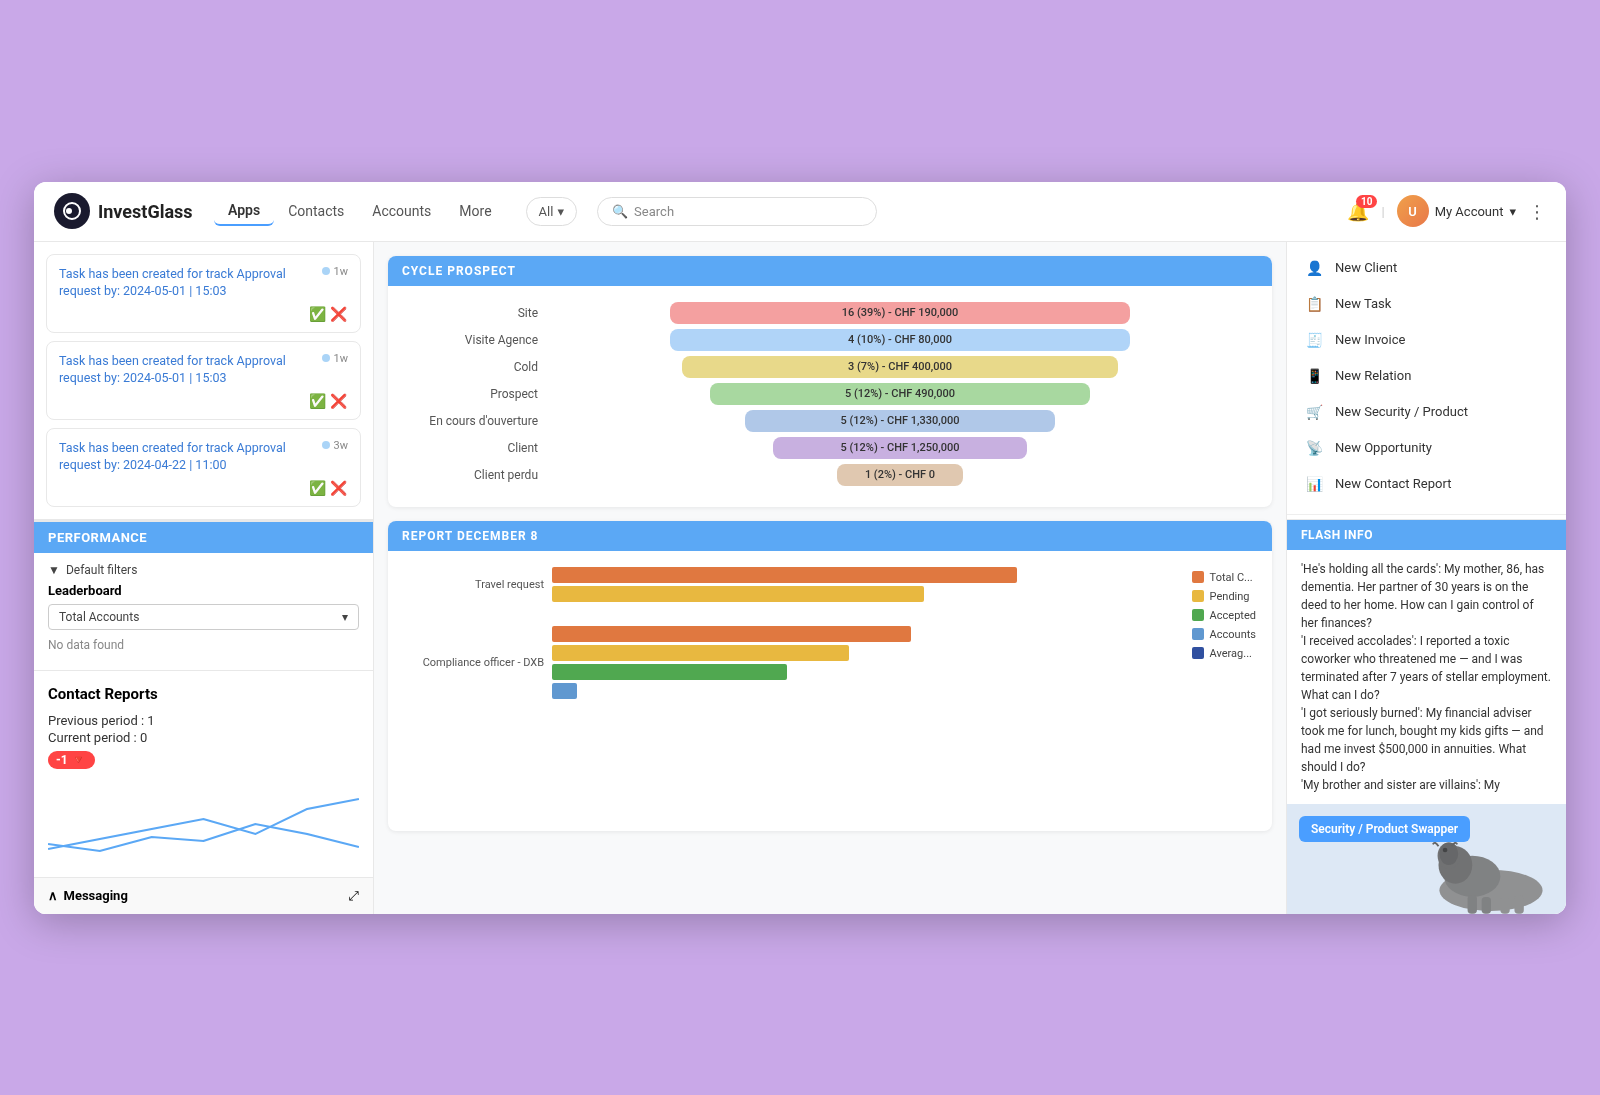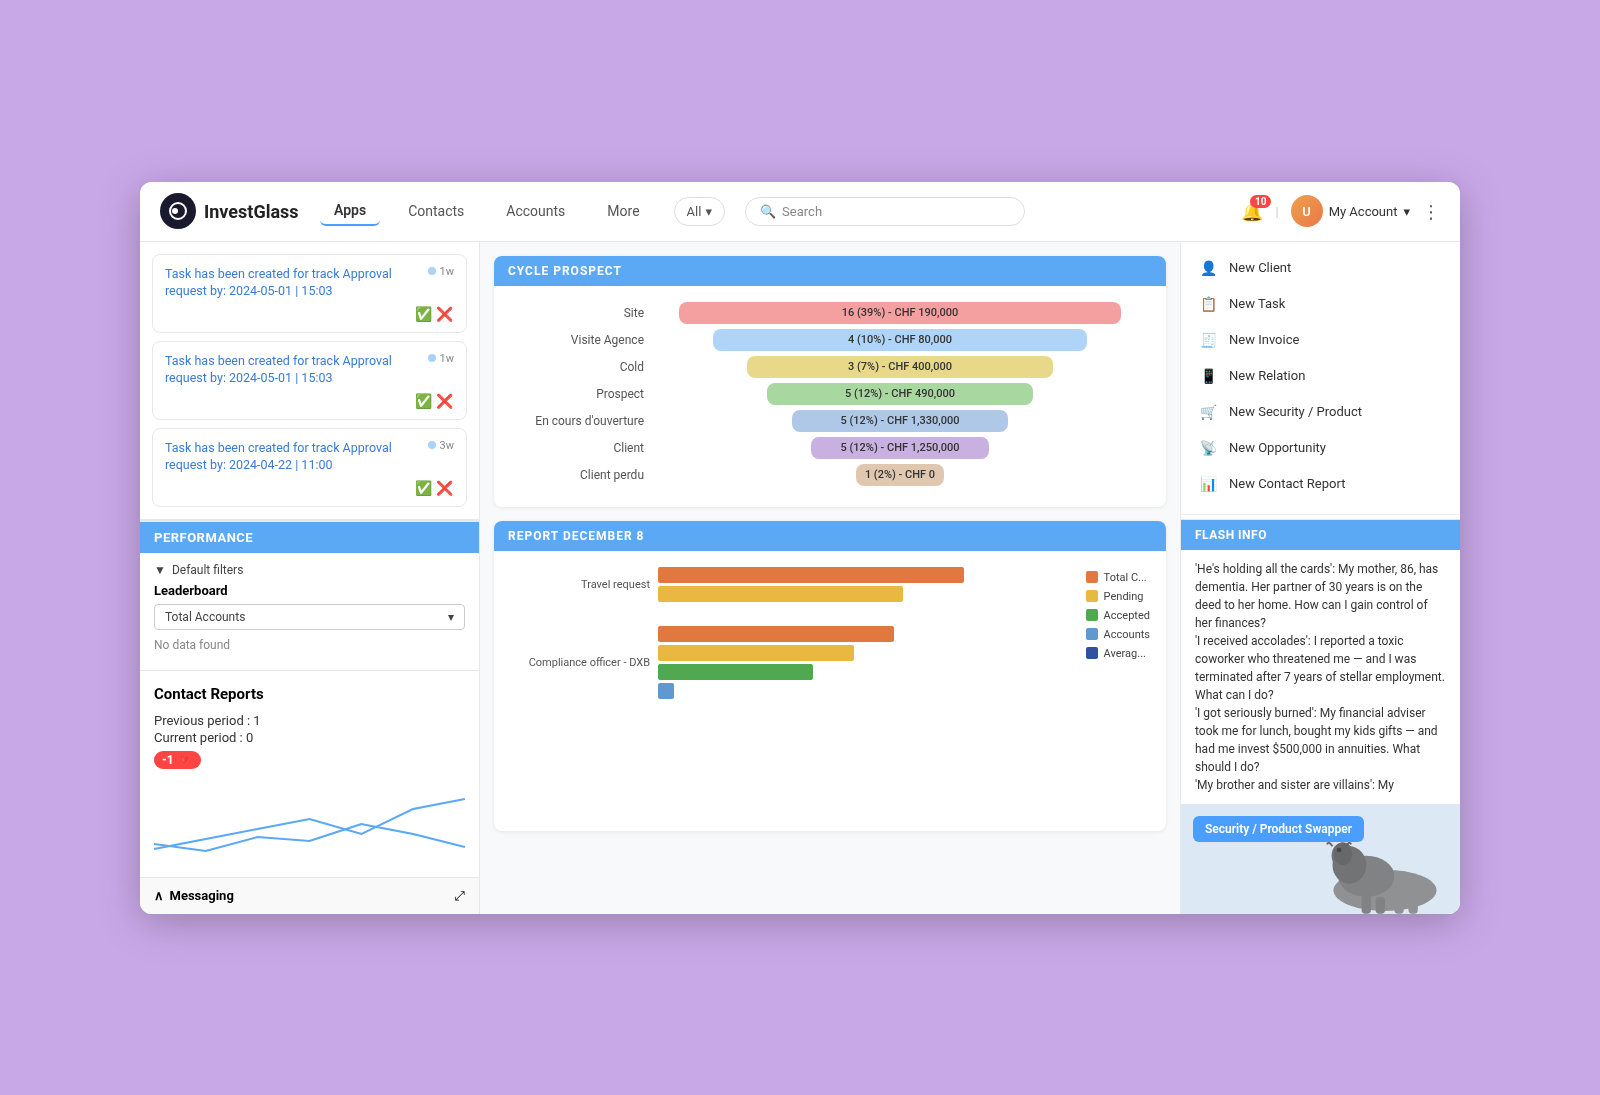--- a/index.html
+++ b/index.html
@@ -7,21 +7,21 @@
       background: #c9a8e8;
       font-family: -apple-system, BlinkMacSystemFont, 'Segoe UI', Roboto, sans-serif;
       font-size: 13px;
       display: flex;
       justify-content: center;
       align-items: center;
       min-height: 100vh;
       padding: 20px;
     }
     .app-window {
-      width: 1320px;
+      width: 1532px;
       background: #fff;
       border-radius: 12px;
       overflow: hidden;
       box-shadow: 0 8px 40px rgba(0,0,0,0.25);
     }
     
     .top-nav {
       display: flex;
       align-items: center;
       padding: 0 20px;
@@ -42,21 +42,21 @@
     .logo-icon {
       width: 36px; height: 36px;
       background: #1a1a2e;
       border-radius: 50%;
       display: flex; align-items: center; justify-content: center;
       color: white; font-size: 14px;
     }
     .nav-links {
       display: flex;
       align-items: center;
-      gap: 14px;
+      gap: 0;
     }
     .nav-link {
       padding: 6px 14px;
       border-radius: 6px;
       cursor: pointer;
       color: #555;
       font-size: 14px;
       transition: color 0.2s;
     }
     .nav-link.active {

